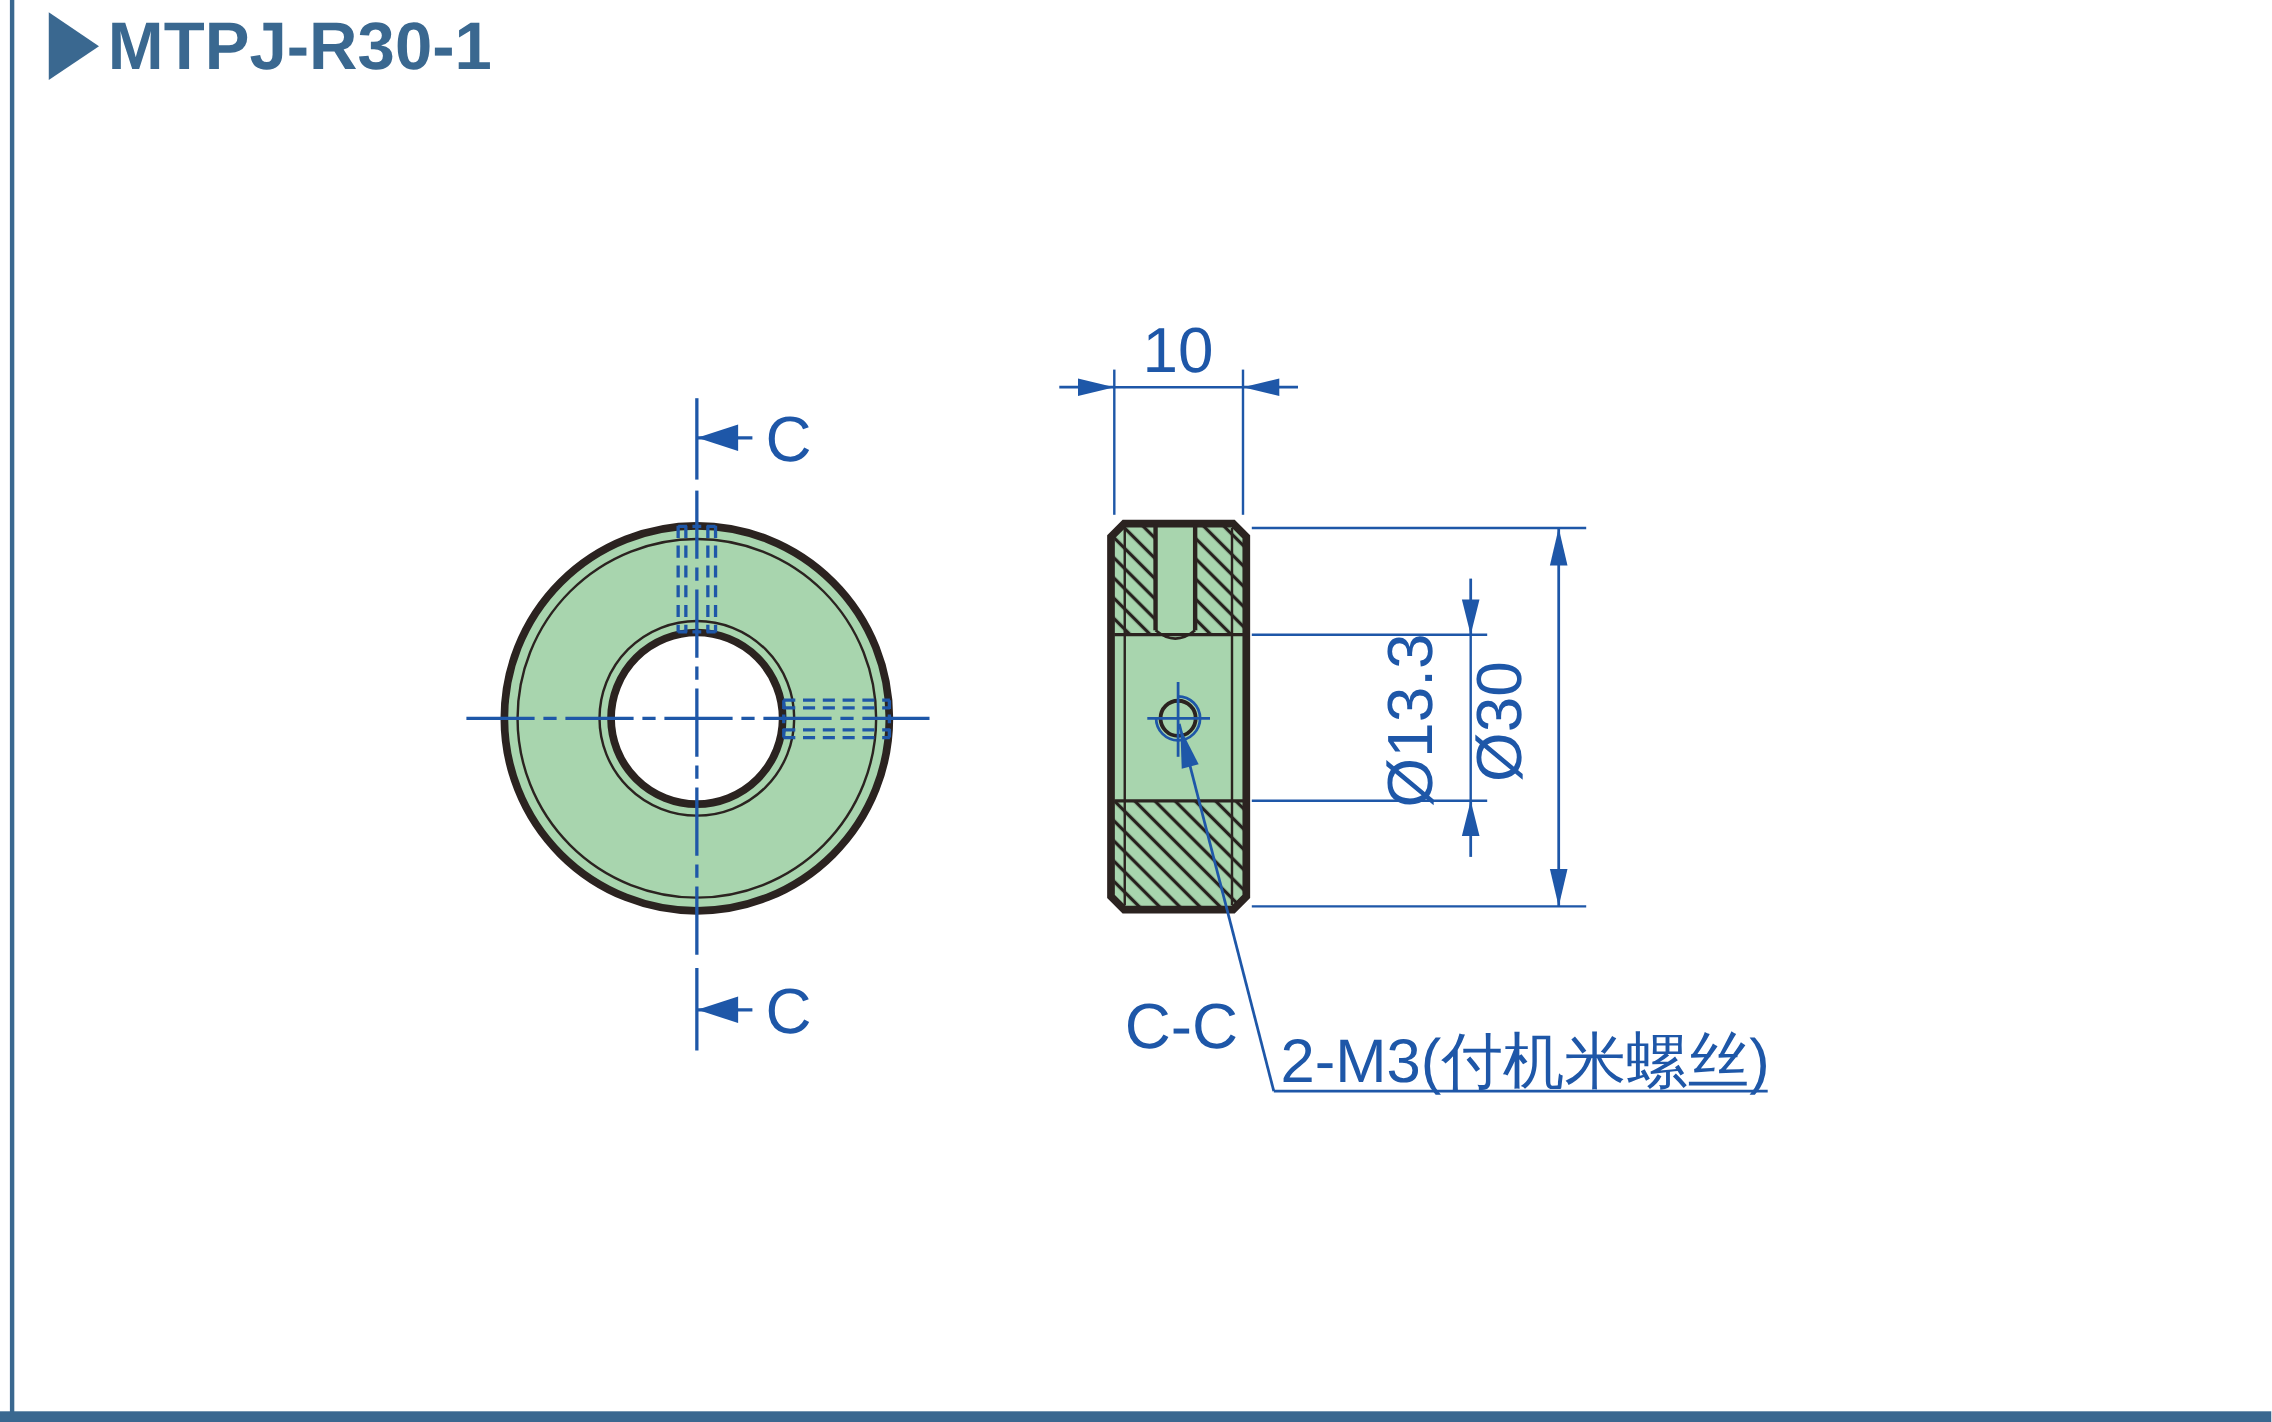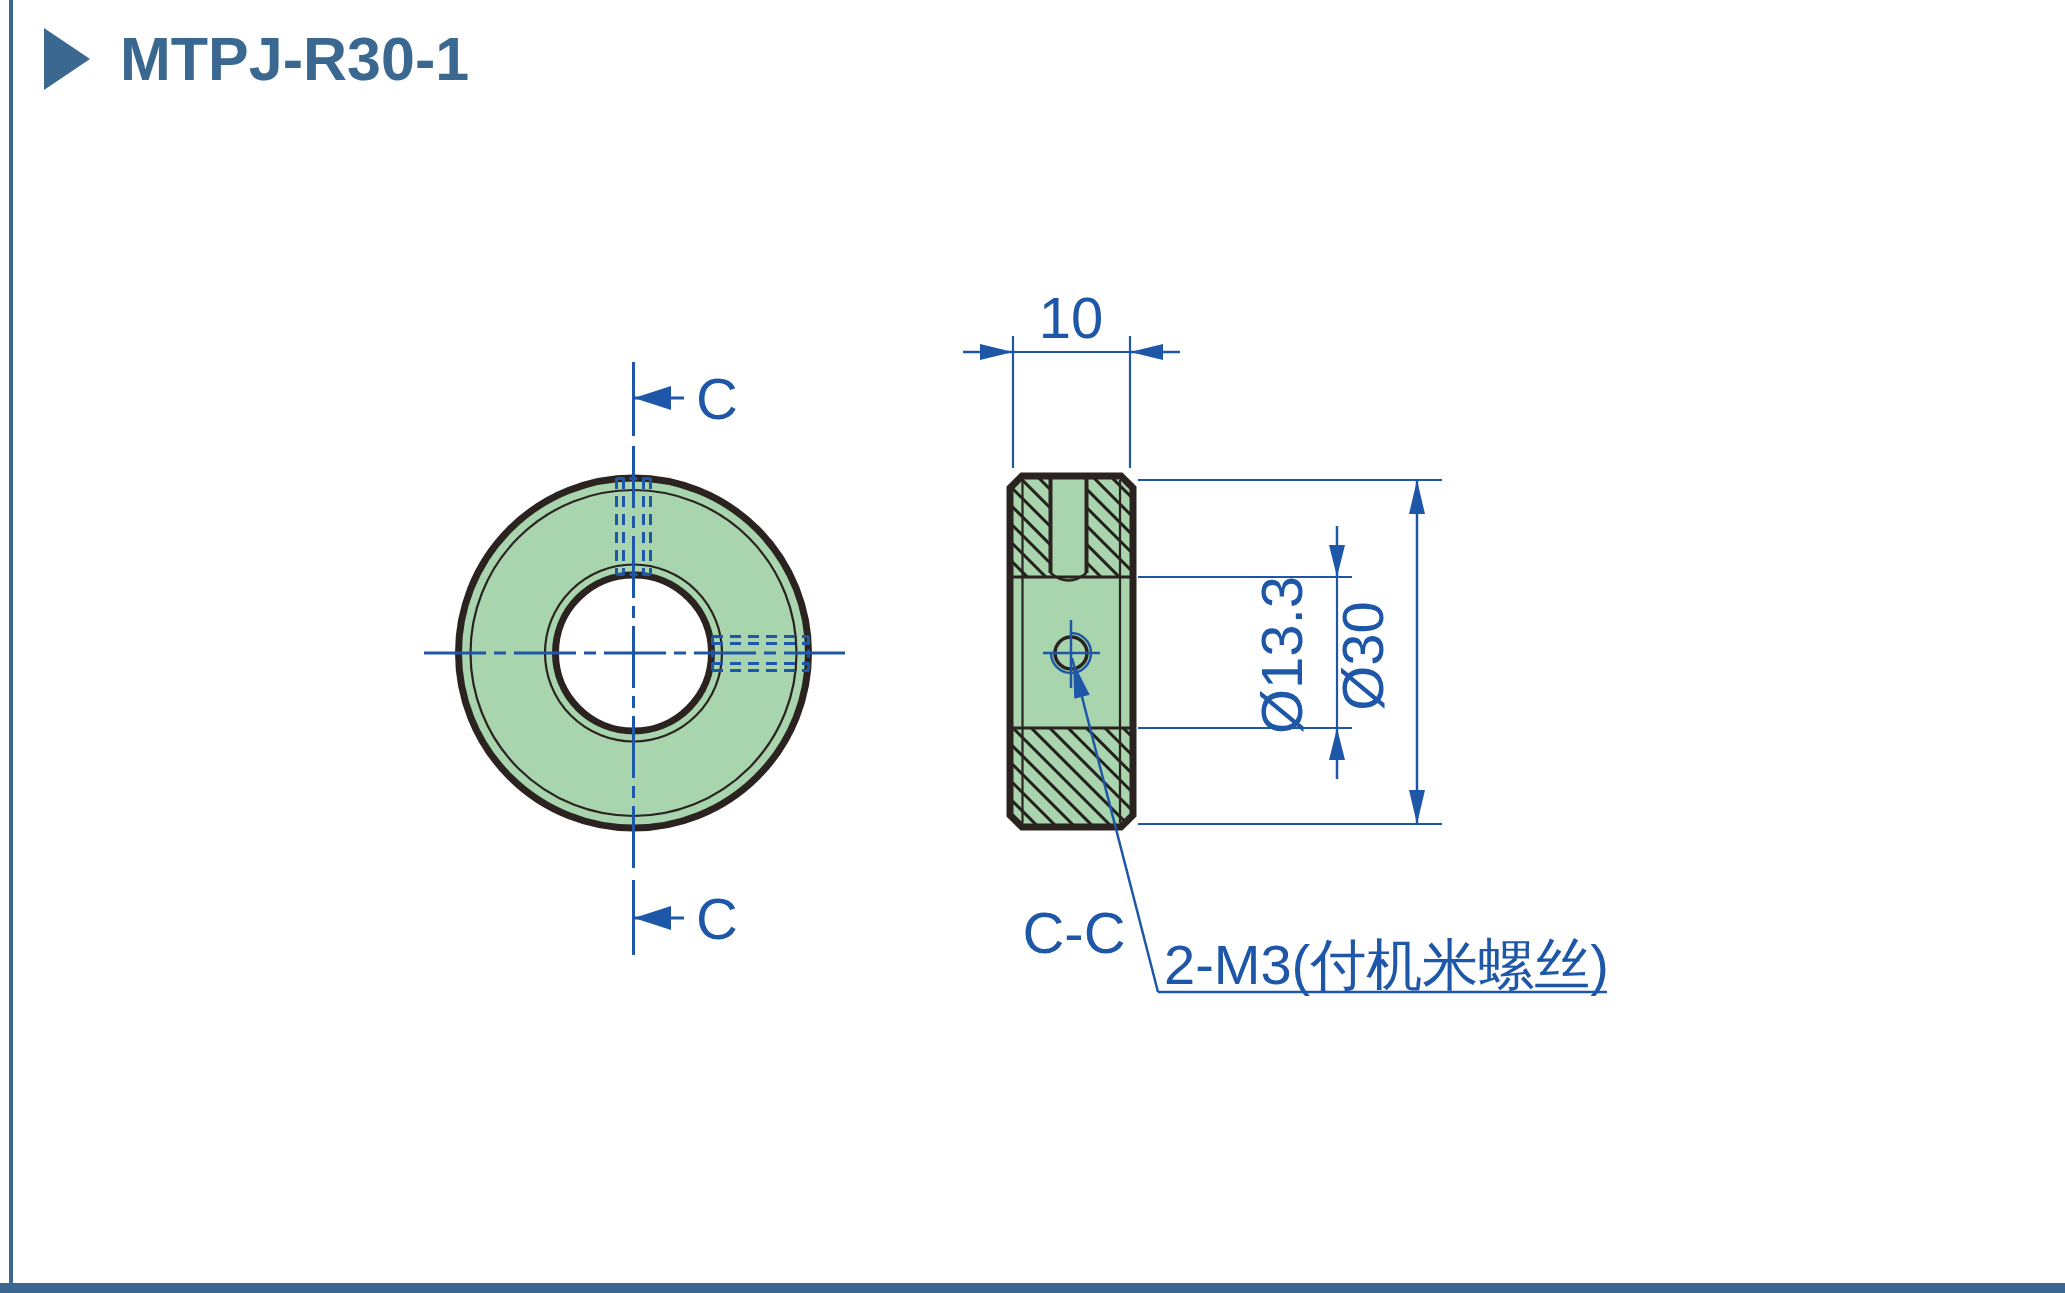--- a/index.html
+++ b/index.html
@@ -1,20 +1,20 @@
 <!DOCTYPE html>
 <html><head>
 <meta charset="utf-8">
 <style>
   html,body{margin:0;padding:0;background:#ffffff;}
   body{width:2065px;height:1293px;position:relative;overflow:hidden;
        font-family:"Liberation Sans","DejaVu Sans",sans-serif;}
   .left-border{position:absolute;left:9px;top:0;width:4px;height:1293px;background:#3a6890;}
   .bottom-bar{position:absolute;left:0;bottom:0;width:2065px;height:10px;background:#3a6890;}
-  .title-row{position:absolute;left:44px;top:28px;display:flex;align-items:center;gap:30px;}
+  .title-row{position:absolute;left:44px;top:11px;display:flex;align-items:center;gap:8px;}
   .title-bullet{width:46px;height:62px;background:#3a6890;
                 clip-path:polygon(0 0,100% 50%,0 100%);}
   .page-title{margin:0;font-size:61px;font-weight:bold;color:#3a6890;letter-spacing:0px;line-height:62px;}
   svg{position:absolute;left:0;top:0;}
   svg text{font-family:"Liberation Sans","DejaVu Sans",sans-serif;fill:#1e57a8;}
   .dim-txt{font-size:58px;}
   .callout-txt{font-size:56px;}
 </style>
 </head>
 <body>

